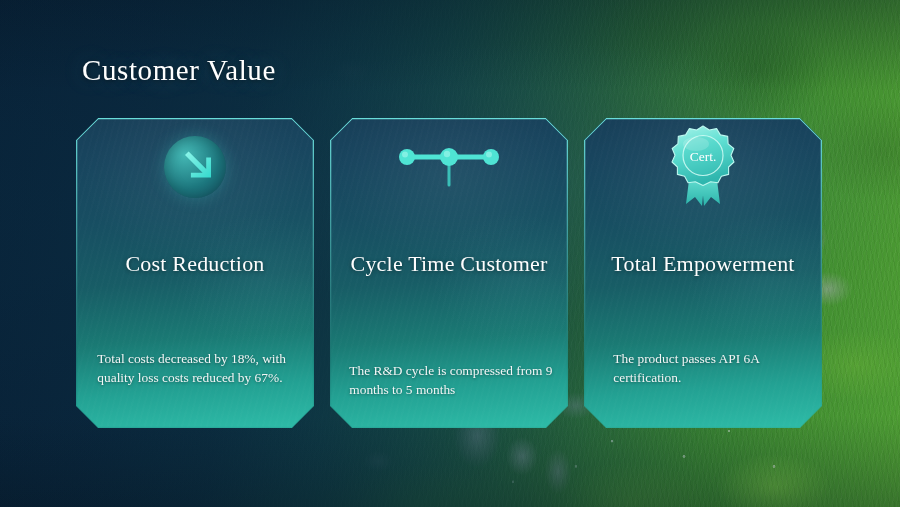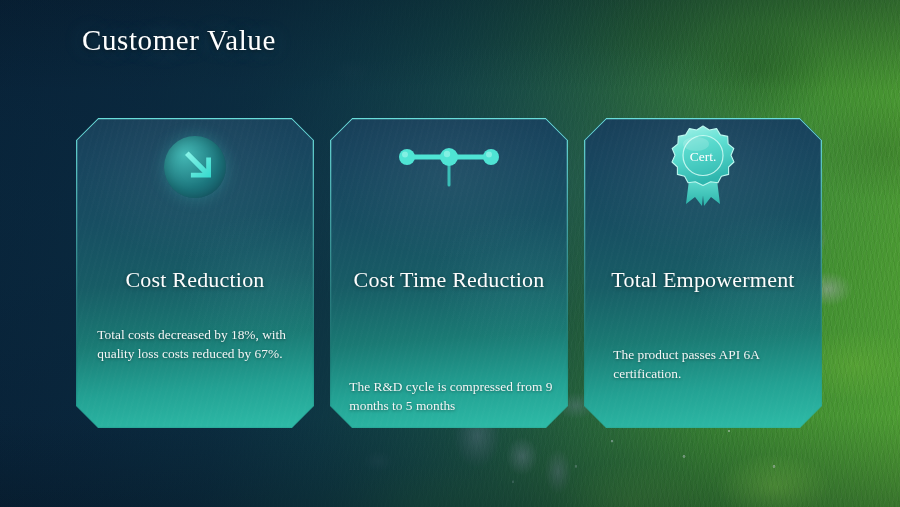--- a/index.html
+++ b/index.html
@@ -86,21 +86,21 @@
     background:
       radial-gradient(ellipse 120% 100% at 18% 42%, rgba(10,46,68,.45), transparent 62%),
       radial-gradient(ellipse 60% 40% at 62% 36%, rgba(90,150,190,.10), transparent 70%),
       linear-gradient(180deg, rgba(4,20,34,.35) 0%, transparent 18%, transparent 82%, rgba(4,18,28,.30) 100%);
   }
 
   
   .page-title {
     position: absolute;
     left: 82px;
-    top: 24px;
+    top: 54px;
     font-size: 29px;
     letter-spacing: .6px;
     color: #ffffff;
     text-shadow: 0 1px 5px rgba(0,0,0,.55), 0 0 22px rgba(140,220,230,.28);
     white-space: nowrap;
   }
 
   
   .cards {
     position: absolute;
@@ -202,36 +202,36 @@
     width: 100%;
   }
   .card-heading {
     position: relative;
     font-size: 22px;
     color: #fdfdfd;
     text-align: center;
     letter-spacing: .2px;
     white-space: nowrap;
     text-shadow: 0 1px 4px rgba(0,0,0,.45);
-    margin-top: 52px;
+    margin-top: 36px;
   }
   .card-body {
     position: relative;
     font-size: 13.4px;
     line-height: 1.42;
     color: #f2f6f6;
     text-align: left;
     align-self: stretch;
     margin: 0 14px;
     text-shadow: 0 1px 3px rgba(0,0,0,.4);
     white-space: pre-line;
   }
-  .card:nth-child(1) .card-body { margin-top: 32px; padding-left: 6px; }
+  .card:nth-child(1) .card-body { margin-top: 72px; padding-left: 6px; }
   .card:nth-child(2) .card-body { margin-top: 84px; padding-left: 4px; }
-  .card:nth-child(3) .card-body { margin-top: 52px; padding-left: 14px; }
+  .card:nth-child(3) .card-body { margin-top: 72px; padding-left: 14px; }
 
   
   .icon-arrow-wrap {
     width: 62px; height: 62px;
     border-radius: 50%;
     background:
       radial-gradient(circle at 34% 30%, rgba(70,190,185,.95), rgba(28,122,128,.92) 58%, rgba(18,78,96,.9) 100%);
     box-shadow: 0 0 16px rgba(60,210,200,.28), inset 0 0 14px rgba(0,0,0,.22);
     display: flex; align-items: center; justify-content: center;
   }
@@ -294,21 +294,21 @@
             <line x1="56" y1="24" x2="56" y2="46" stroke="#3fd3c6" stroke-width="3" stroke-linecap="round" opacity="0.85"></line>
             <circle cx="14" cy="18" r="8" fill="#4fe4d4"></circle>
             <circle cx="56" cy="18" r="9" fill="#4fe4d4"></circle>
             <circle cx="98" cy="18" r="8" fill="#4fe4d4"></circle>
             <circle cx="12" cy="15.5" r="3" fill="#b6fbf1" opacity="0.5"></circle>
             <circle cx="54" cy="15" r="3.2" fill="#b6fbf1" opacity="0.5"></circle>
             <circle cx="96" cy="15.5" r="3" fill="#b6fbf1" opacity="0.5"></circle>
           </svg>
         </div>
 
-        <div class="card-heading">Cost Time Reduction</div>
+        <div class="card-heading">Cycle Time Customer</div>
         <div class="card-body">The R&amp;D cycle is compressed from 9 months to 5 months</div>
       </div>
     </div>
 
     <div class="card">
       <div class="card-border"></div>
       <div class="card-inner">
 
         <div class="card-icon">
           <svg class="icon-badge" width="82" height="90" viewBox="0 0 82 90">

